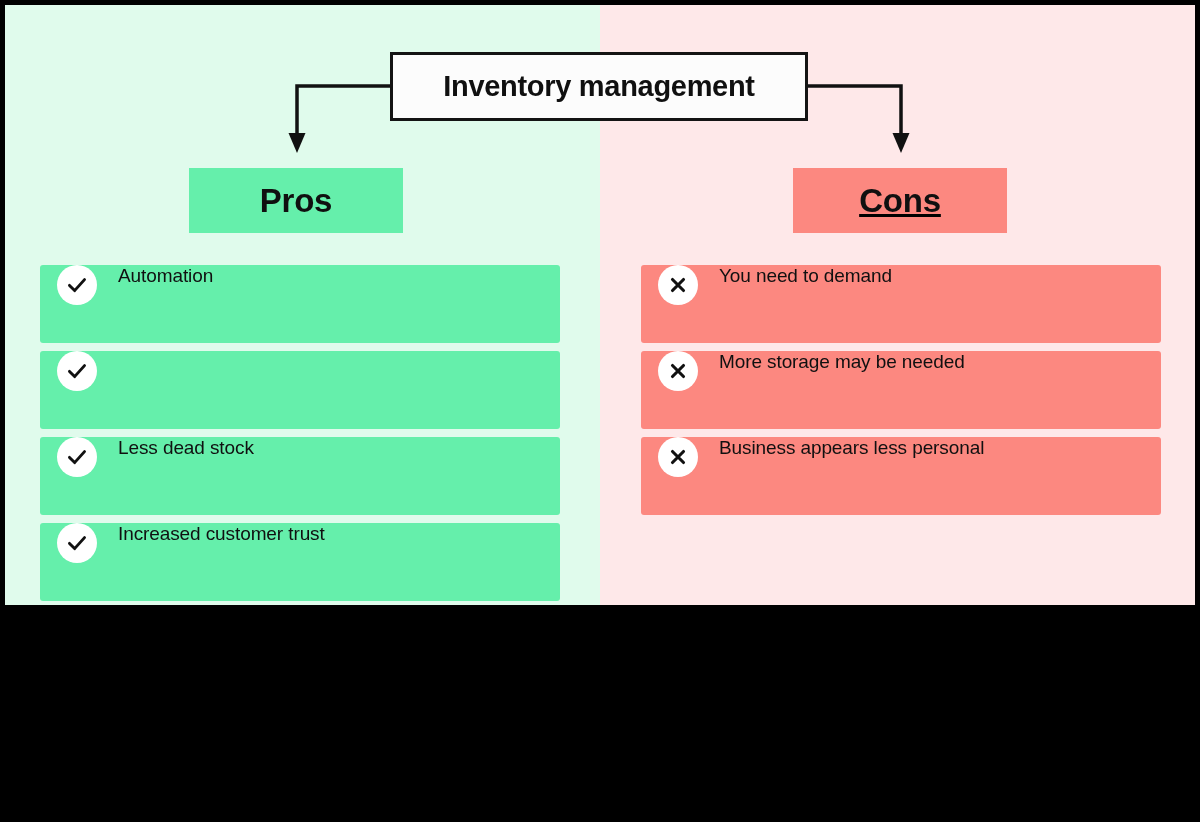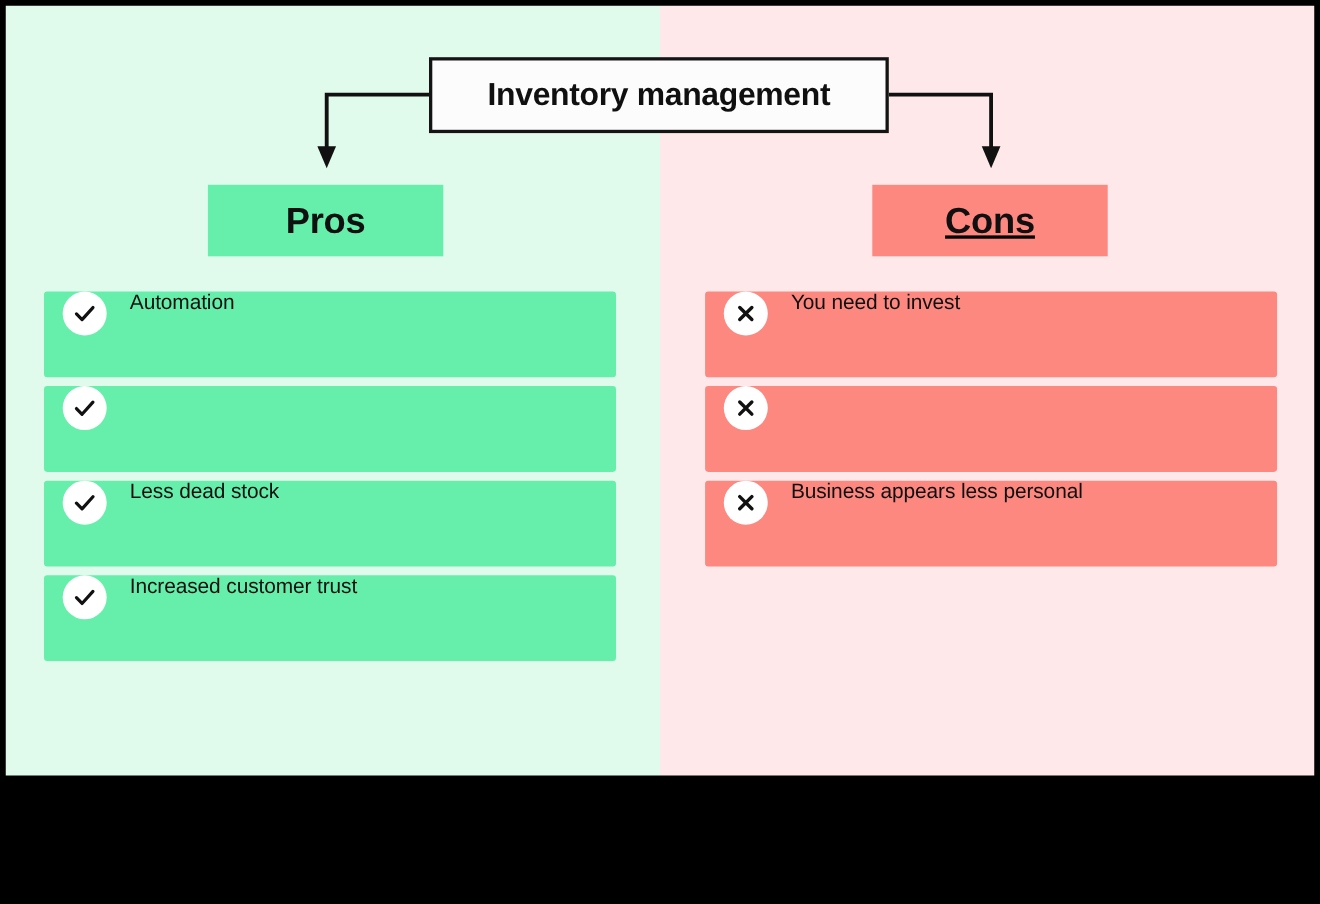--- a/index.html
+++ b/index.html
@@ -18,21 +18,21 @@
     height: 822px;
     background: #000000;
     overflow: hidden;
   }
 
   .canvas {
     position: absolute;
     left: 5px;
     top: 5px;
     width: 1190px;
-    height: 700px;
+    height: 600px;
     overflow: hidden;
   }
 
   
   .half {
     position: absolute;
     top: 0;
     height: 812px;
   }
   .half-left  { left: 0;     width: 595px; background: #e0fbec; }
@@ -197,29 +197,30 @@
     </div>
 
     <div class="column column-cons">
 
       <div class="item-row cons">
         <span class="badge">
           <svg width="22" height="22" viewBox="0 0 22 22" aria-hidden="true">
             <path d="M5.5 5.5 L16.5 16.5 M16.5 5.5 L5.5 16.5" fill="none" stroke="#111111" stroke-width="3.1" stroke-linecap="round"></path>
           </svg>
         </span>
-        <span class="item-label">You need to invest</span>
+        <span class="item-label">You need to demand</span>
       </div>
 
       <div class="item-row cons">
         <span class="badge">
           <svg width="22" height="22" viewBox="0 0 22 22" aria-hidden="true">
             <path d="M5.5 5.5 L16.5 16.5 M16.5 5.5 L5.5 16.5" fill="none" stroke="#111111" stroke-width="3.1" stroke-linecap="round"></path>
           </svg>
         </span>
+        <span class="item-label">More storage may be needed</span>
       </div>
 
       <div class="item-row cons">
         <span class="badge">
           <svg width="22" height="22" viewBox="0 0 22 22" aria-hidden="true">
             <path d="M5.5 5.5 L16.5 16.5 M16.5 5.5 L5.5 16.5" fill="none" stroke="#111111" stroke-width="3.1" stroke-linecap="round"></path>
           </svg>
         </span>
         <span class="item-label">Business appears less personal</span>
       </div>

